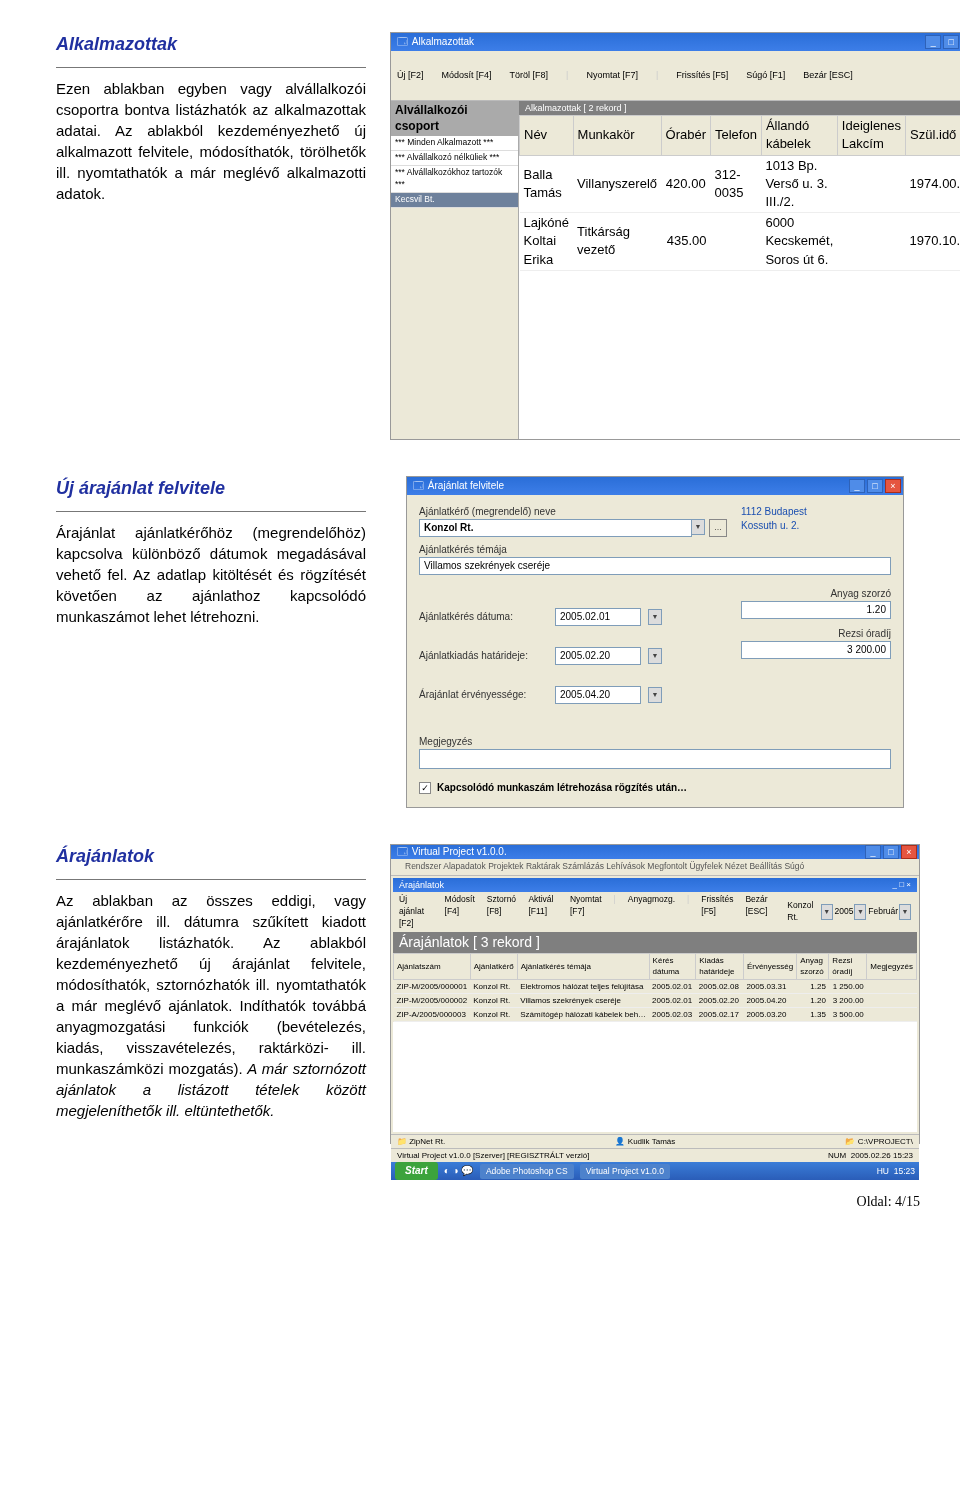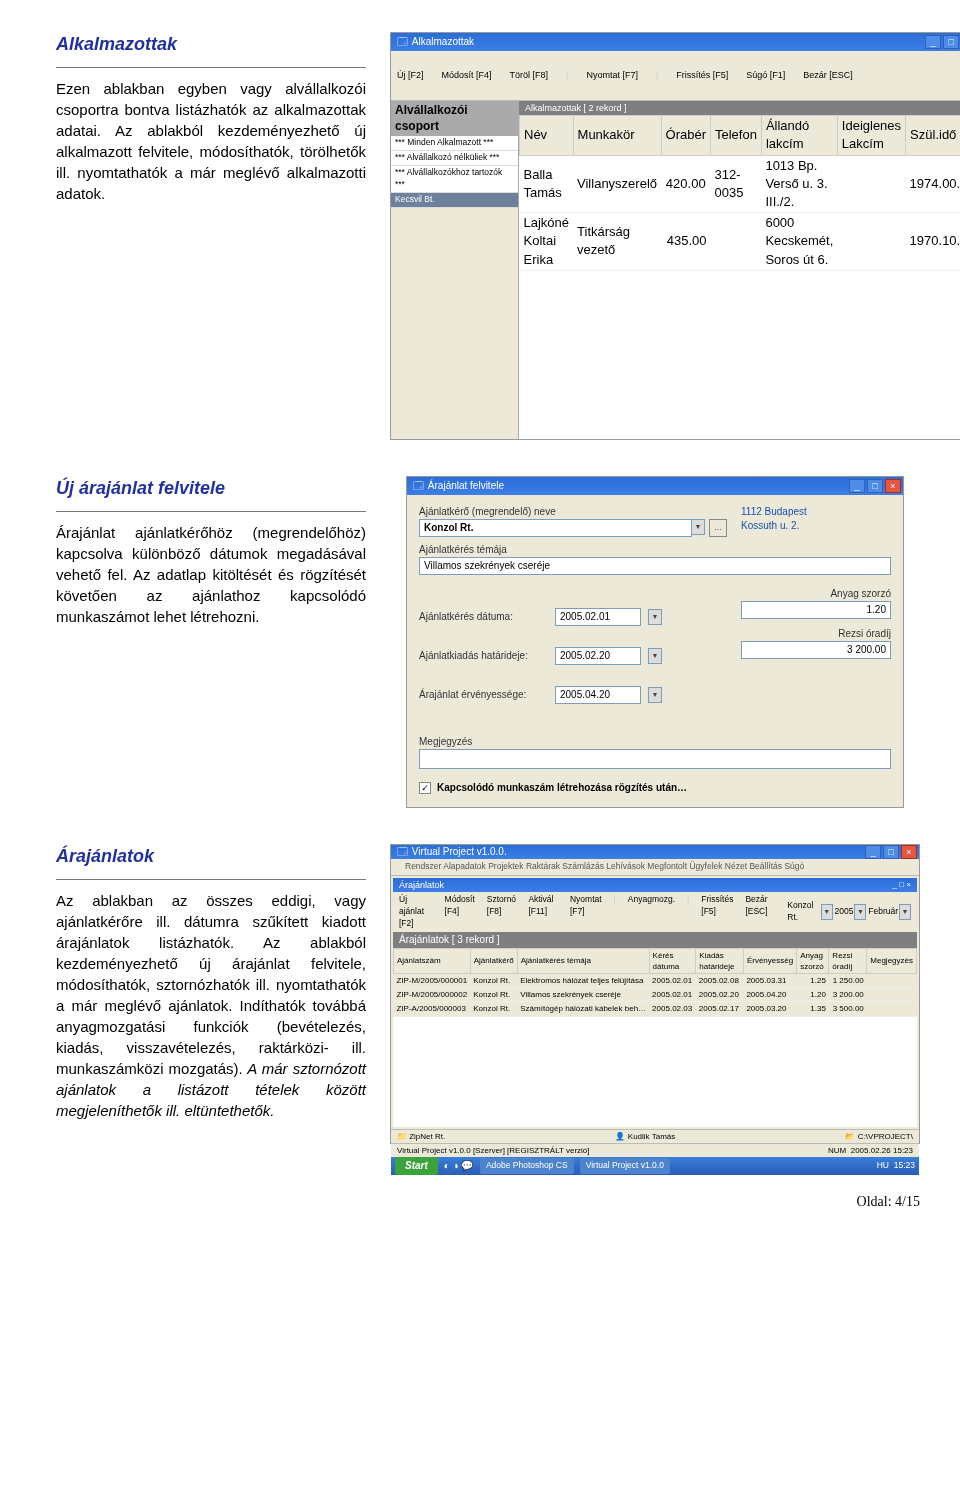--- a/index.html
+++ b/index.html
@@ -59,21 +59,21 @@
   .okbtn { border:2px solid #333; }
   .arrow-down::after { content:"▼"; font-size:7px; color:#444; }
   .ellipsis-btn { width:18px; height:18px; background:#ece9d8; border:1px solid #888; display:flex; align-items:center; justify-content:center; font-size:8px; }
   .checkbox { width:12px; height:12px; border:1px solid #888; background:#fff; display:inline-flex; align-items:center; justify-content:center; margin-right:6px; font-size:9px; }
 
   
   .aral { height:300px; display:flex; flex-direction:column; font-size:8.5px;}
   .aral-menubar { background:#ece9d8; padding:2px 14px; border-bottom:1px solid #bbb; color:#555; font-size:8.5px; }
   .aral-innertitle { background:linear-gradient(#2a6ed8,#3d7ee8); color:#fff; height:14px; padding:0 6px; font-size:9px; display:flex; align-items:center;}
   .aral-toolbar { background:#ece9d8; padding:2px 6px; font-size:8.5px; display:flex; gap:12px;}
-  .aral-listhdr { background:#7f7f7f; color:#fff; padding:1px 6px; font-size:10px;}
+  .aral-listhdr { background:#7f7f7f; color:#fff; padding:1px 6px; font-size:14px;}
   .aral-table { width:100%; border-collapse:collapse; font-size:8px; }
   .aral-table th { background:#ece9d8; border:1px solid #ccc; padding:1px 3px; font-weight:normal; text-align:left; }
   .aral-table td { border-bottom:1px solid #eee; padding:1px 3px; white-space:nowrap; }
   .aral-status { background:#ece9d8; border-top:1px solid #bbb; padding:1px 6px; font-size:8px; display:flex; justify-content:space-between; }
   .aral-taskbar { background:linear-gradient(#3a7dd8,#2a5db8); height:22px; display:flex; align-items:center; padding:0 4px; color:#fff; font-size:9px; gap:6px;}
   .start { background:#3ca33c; border-radius:3px; padding:2px 10px; font-style:italic; font-weight:bold; font-size:10px;}
   .task { background:#4d82cc; padding:2px 6px; border-radius:2px; font-size:8.5px;}
   .clock { margin-left:auto; font-size:8.5px;}
 
   .page-num { text-align:right; font-family:"Comic Sans MS"; font-size:14px; margin-top:48px; }
@@ -120,21 +120,21 @@
         </div>
         <div class="alk-right">
           <div class="listhdr">Alkalmazottak [ 2 rekord ]</div>
           <table class="alk-table">
             <tbody>
                   <tr>
               <th>Név</th>
               <th>Munkakör</th>
               <th>Órabér</th>
               <th>Telefon</th>
-              <th>Állandó lakcím</th>
+              <th>Állandó kábelek</th>
               <th>Ideiglenes Lakcím</th>
               <th>Szül.idő</th>
             </tr>
             <tr>
               <td>Balla Tamás</td>
               <td>Villanyszerelő</td>
               <td style="text-align:center;">420.00</td>
               <td>312-0035</td>
               <td>1013 Bp. Verső u. 3. III./2.</td>
               <td></td>

